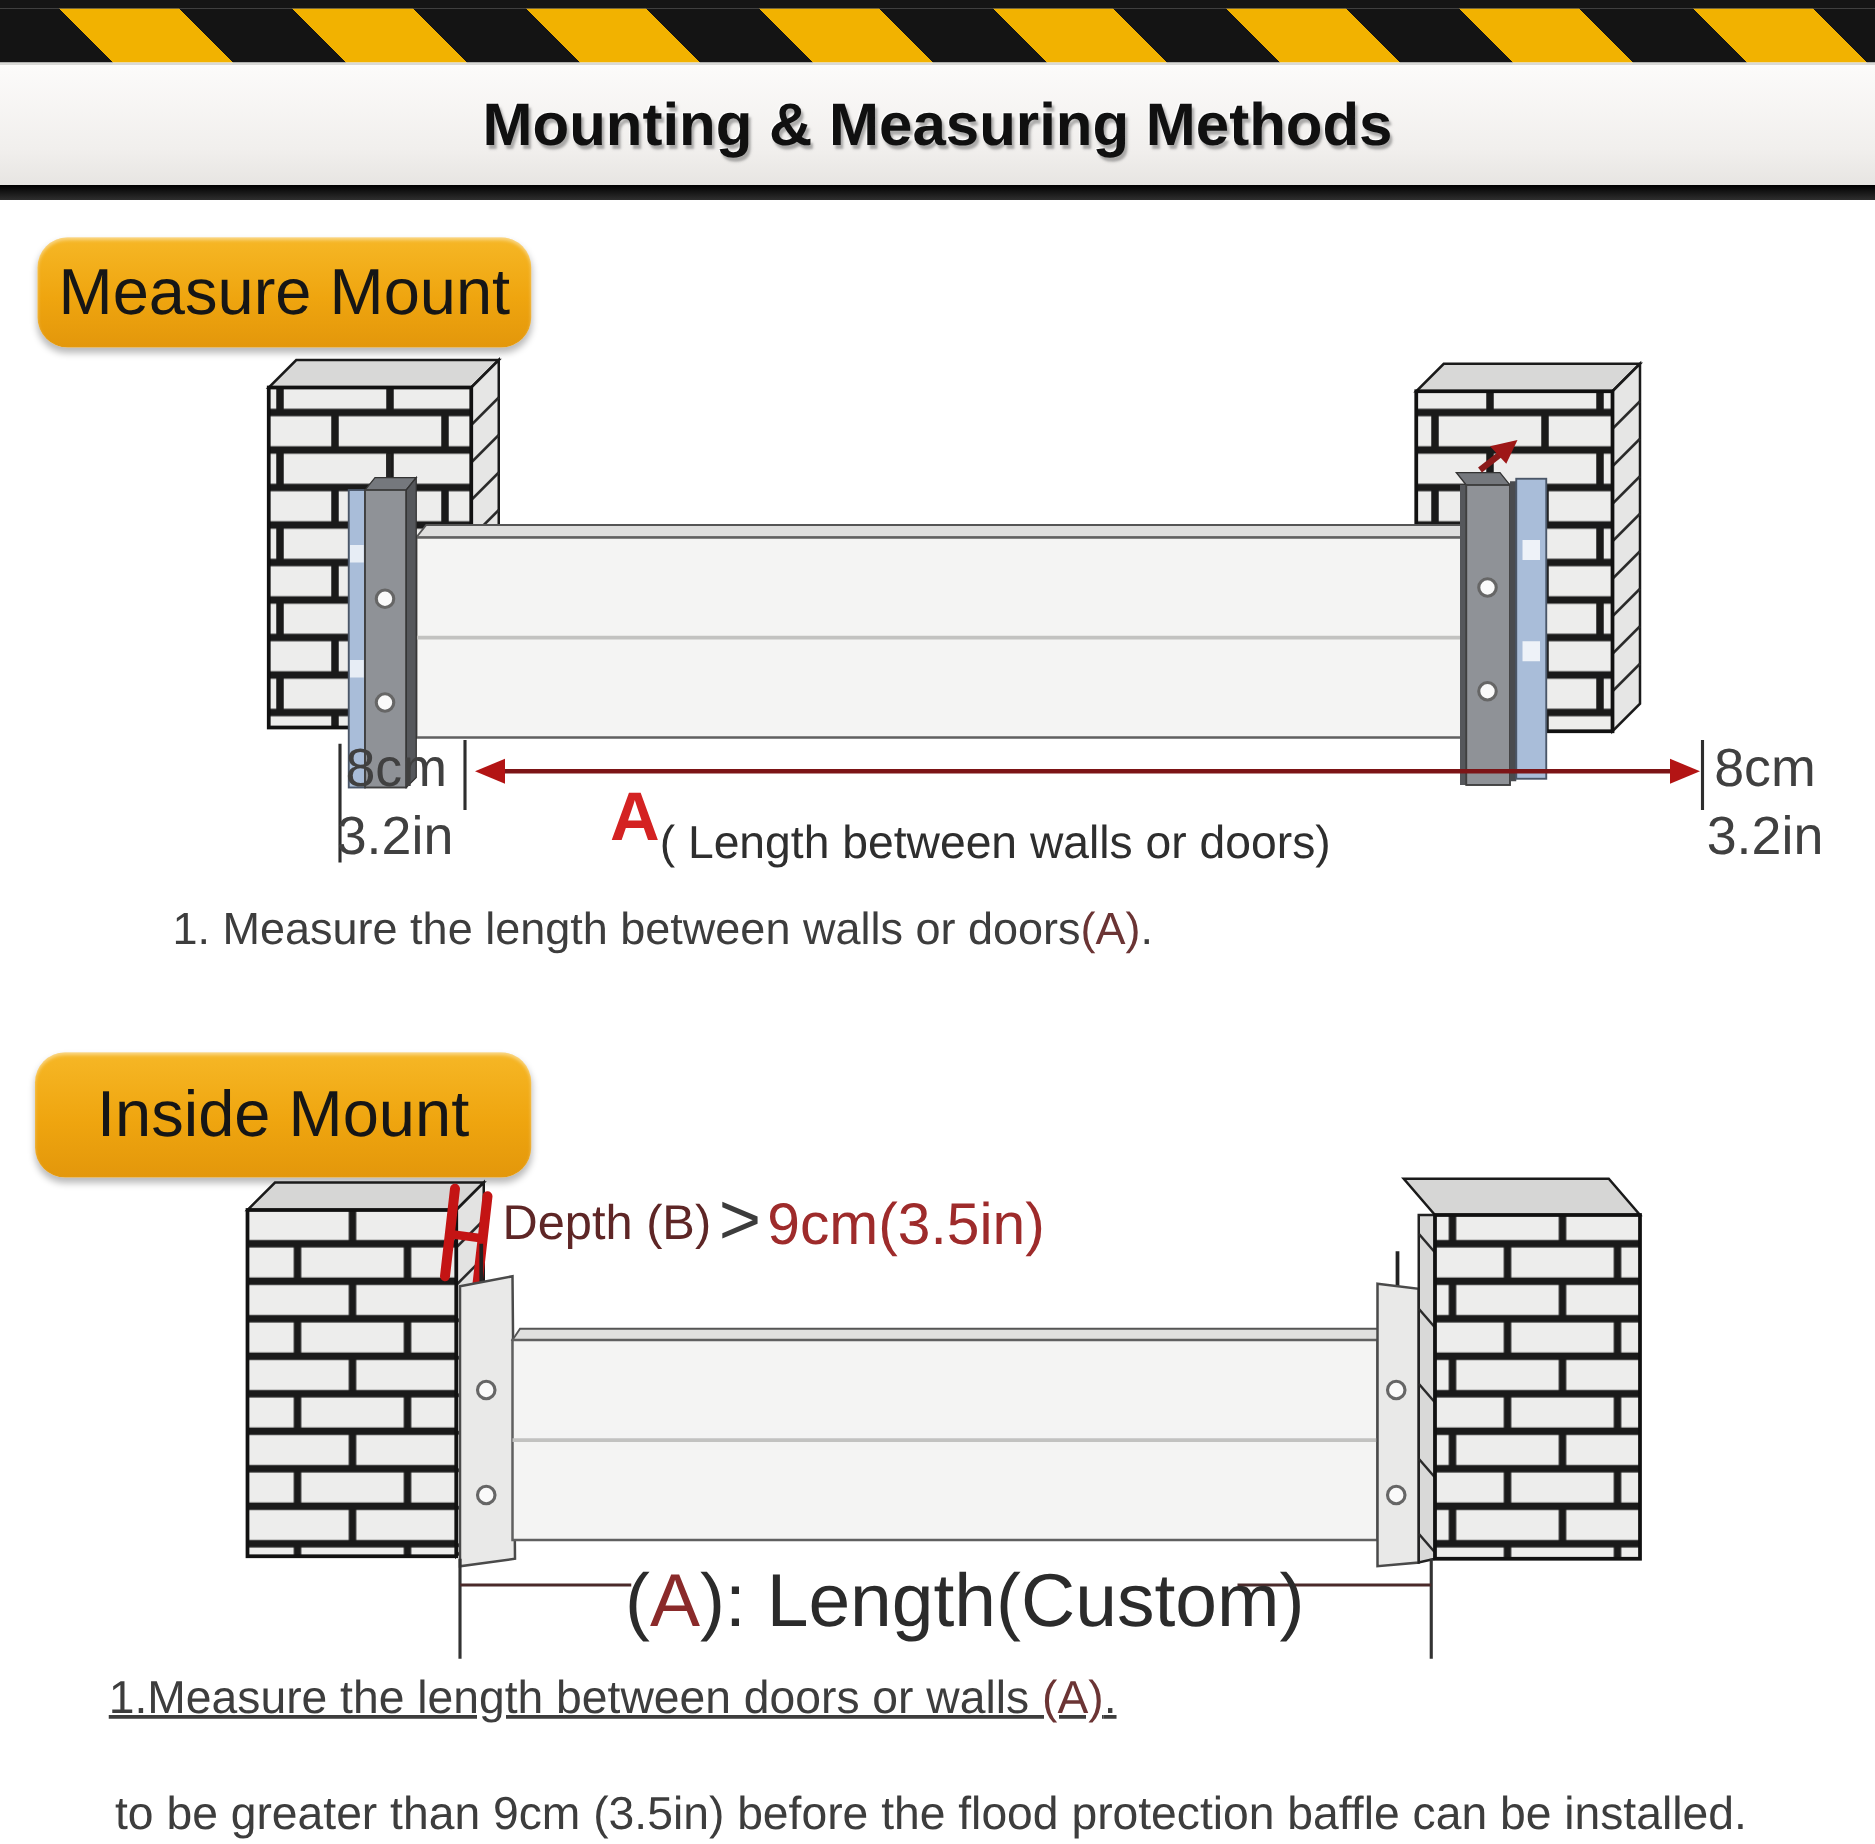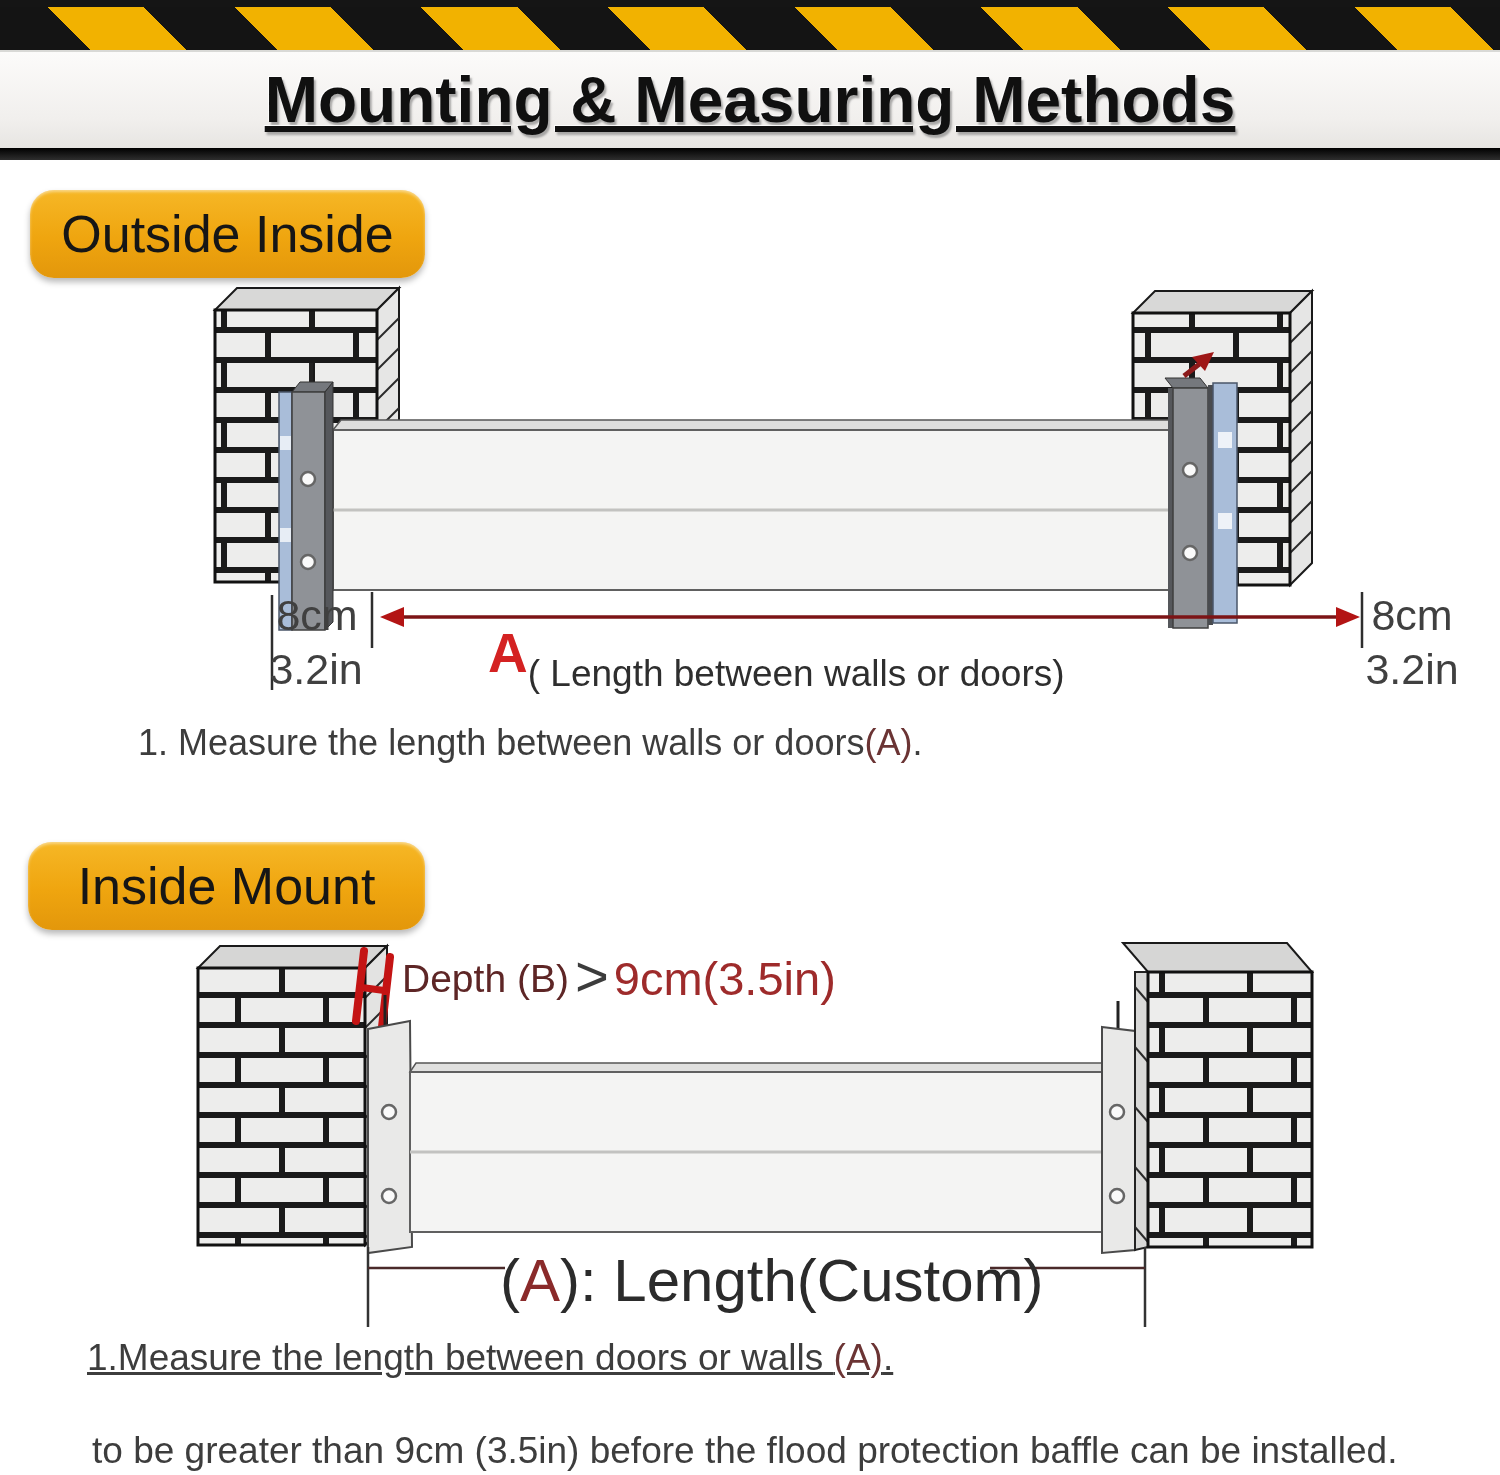--- a/index.html
+++ b/index.html
@@ -15,36 +15,35 @@
       var(--hazard-black,#141414) 0 64px,
       var(--hazard-yellow,#f2b200) 64px 132px);
     border-bottom:2px solid #d9d9d6;
   }
   .title-panel{
     position:absolute;left:0;top:52px;width:100%;height:96px;
     background:linear-gradient(180deg,#fcfbfa 0%,#f1efed 70%,#e7e5e2 100%);
     display:flex;align-items:center;justify-content:center;
   }
   .title-panel h1{
-    margin:0;font-size:64px;font-weight:bold;color:#101010;letter-spacing:0px;
+    margin:0;font-size:48px;font-weight:bold;color:#101010;letter-spacing:0px;
     text-shadow:2px 3px 2px rgba(110,110,110,0.55), -1px -1px 0 rgba(255,255,255,0.8);
-    text-decoration:underline;
   }
   .panel-strip{position:absolute;left:0;top:148px;width:100%;height:12px;
     background:linear-gradient(180deg,#000000,#2e2e2e);}
   
   .badge{
     position:absolute;border-radius:24px;
     background:linear-gradient(180deg,#f6b726 0%,var(--badge-yellow,#efa50f) 55%,#e3970b 100%);
     box-shadow:0 4px 6px rgba(0,0,0,0.28), inset 0 2px 3px rgba(255,255,255,0.45);
     display:flex;align-items:center;justify-content:center;
     font-size:52px;color:#161616;
   }
   .badge.outside{left:30px;top:190px;width:395px;height:88px;}
-  .badge.inside{left:28px;top:842px;width:397px;height:88px;}
+  .badge.inside{left:28px;top:842px;width:397px;height:100px;}
   
   .diagram{position:absolute;}
   .diagram.outside{left:180px;top:270px;}
   .diagram.inside{left:150px;top:935px;}
   
   .dim{position:absolute;font-size:43px;color:#404040;text-align:center;line-height:1.1;}
   .dim.o-left-cm{left:262px;top:592px;width:110px;}
   .dim.o-left-in{left:256px;top:646px;width:120px;}
   .dim.o-right-cm{left:1364px;top:592px;width:96px;}
   .dim.o-right-in{left:1358px;top:646px;width:108px;}
@@ -74,21 +73,21 @@
 
 <div class="page">
 
   <div class="top-strip"></div>
   <div class="hazard"></div>
   <div class="title-panel">
     <h1>Mounting &amp; Measuring Methods</h1>
   </div>
   <div class="panel-strip"></div>
 
-  <div class="badge outside">Outside Inside</div>
+  <div class="badge outside">Measure Mount</div>
 
   <svg class="diagram outside" width="1240" height="430" viewBox="0 0 1240 430">
     <defs>
       <pattern id="bricksA" width="88" height="60" patternUnits="userSpaceOnUse">
         <rect width="88" height="60" fill="#1a1a1a"></rect>
         <rect x="3" y="3" width="82" height="24" fill="#ededec"></rect>
         <rect x="-41" y="33" width="82" height="24" fill="#ededec"></rect>
         <rect x="47" y="33" width="82" height="24" fill="#ededec"></rect>
       </pattern>
     </defs>

